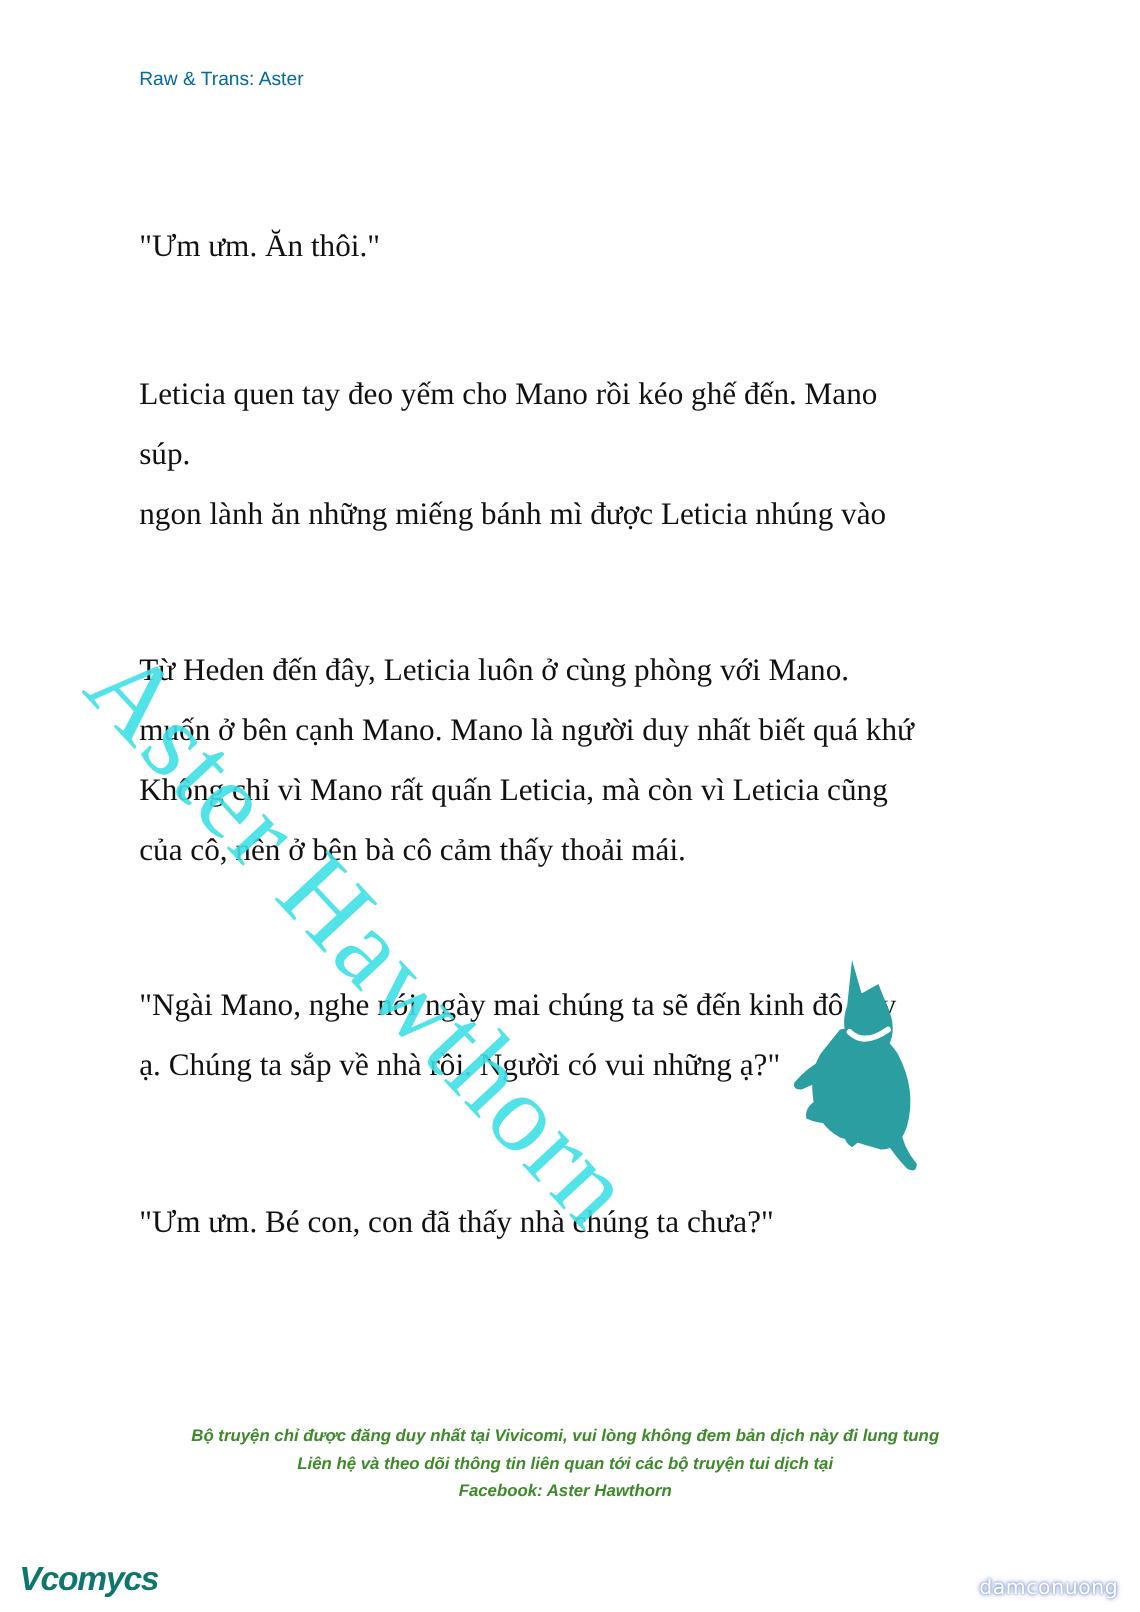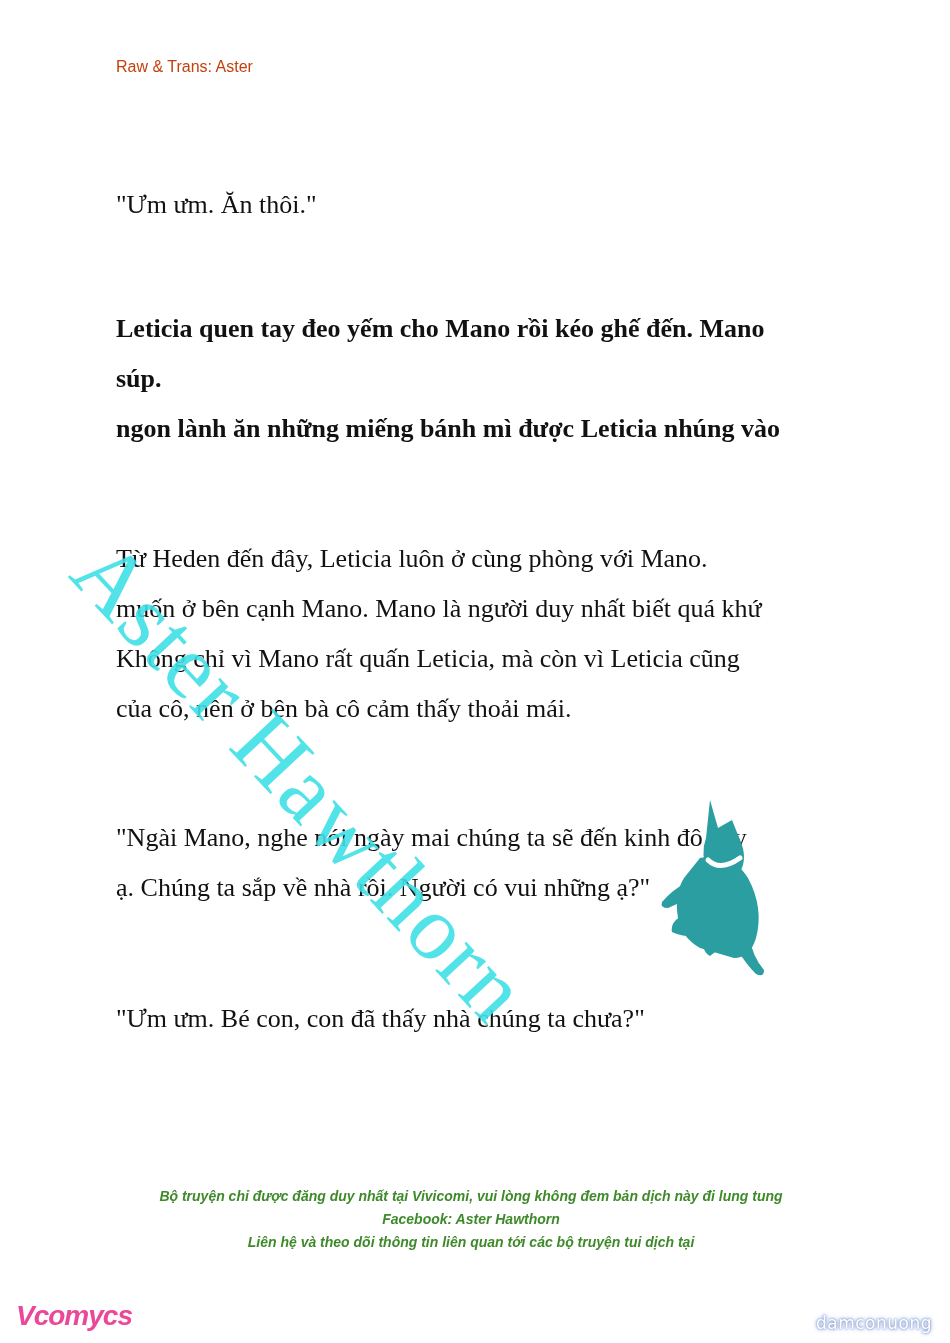--- a/index.html
+++ b/index.html
@@ -14,21 +14,21 @@
       overflow: hidden;
       font-family: "Liberation Serif", serif;
       color: #111111;
     }
     .header-credit {
       position: absolute;
       left: 116px;
       top: 58px;
       font-family: "Liberation Sans", sans-serif;
       font-size: 16px;
-      color: #c2410c;
+      color: #0369a1;
       text-align: center;
     }
     .content {
       position: absolute;
       left: 116px;
       top: 0;
       width: 730px;
     }
     .para {
       position: absolute;
@@ -80,21 +80,21 @@
     }
     .footer-notice span { display: block; }
     .logo-left {
       position: absolute;
       left: 16px;
       top: 1300px;
       font-family: "Liberation Sans", sans-serif;
       font-style: italic;
       font-weight: bold;
       font-size: 28px;
-      color: #ec4899;
+      color: #0f766e;
       letter-spacing: -1px;
     }
     .logo-right {
       position: absolute;
       right: 18px;
       top: 1313px;
       font-family: "DejaVu Sans", sans-serif;
       font-size: 17px;
       color: #ffffff;
       text-shadow: 0 0 3px #8fa6d8, 0 0 5px #8fa6d8, 0 0 2px #6f89c6;
@@ -105,21 +105,21 @@
 </head>
 <body>
 
 <div class="header-credit">Raw &amp; Trans: Aster</div>
 
 <div class="content">
   <div class="para" style="top:180px;">
     <span class="line">"Ưm ưm. Ăn thôi."</span>
   </div>
 
-  <div class="para" style="top:304px;font-weight:bold;">
+  <div class="para" style="top:304px;">
     <span class="line">Leticia quen tay đeo yếm cho Mano rồi kéo ghế đến. Mano</span>
     <span class="line">súp.</span>
     <span class="line">ngon lành ăn những miếng bánh mì được Leticia nhúng vào</span>
   </div>
 
   <div class="para" style="top:534px;">
     <span class="line">Từ Heden đến đây, Leticia luôn ở cùng phòng với Mano.</span>
     <span class="line">muốn ở bên cạnh Mano. Mano là người duy nhất biết quá khứ</span>
     <span class="line">Không chỉ vì Mano rất quấn Leticia, mà còn vì Leticia cũng</span>
     <span class="line">của cô, nên ở bên bà cô cảm thấy thoải mái.</span>
@@ -150,18 +150,18 @@
     <path d="M46 140 Q40 152 50 158 Q62 150 62 140 Z"></path>
 
     <path d="M76 150 Q86 166 96 176 Q104 180 104 172 Q92 158 90 140 Z"></path>
   </g>
 
   <path d="M48 62 Q60 74 80 60" stroke="#ffffff" stroke-width="5" fill="none" stroke-linecap="round"></path>
 </svg>
 
 <div class="footer-notice">
   <span>Bộ truyện chỉ được đăng duy nhất tại Vivicomi, vui lòng không đem bản dịch này đi lung tung</span>
+  <span>Liên hệ và theo dõi thông tin liên quan tới các bộ truyện tui dịch tại</span>
   <span>Facebook: Aster Hawthorn</span>
-  <span>Liên hệ và theo dõi thông tin liên quan tới các bộ truyện tui dịch tại</span>
 </div>
 
 <div class="logo-left">Vcomycs</div>
 <div class="logo-right">damconuong</div>
 
 </body></html>

